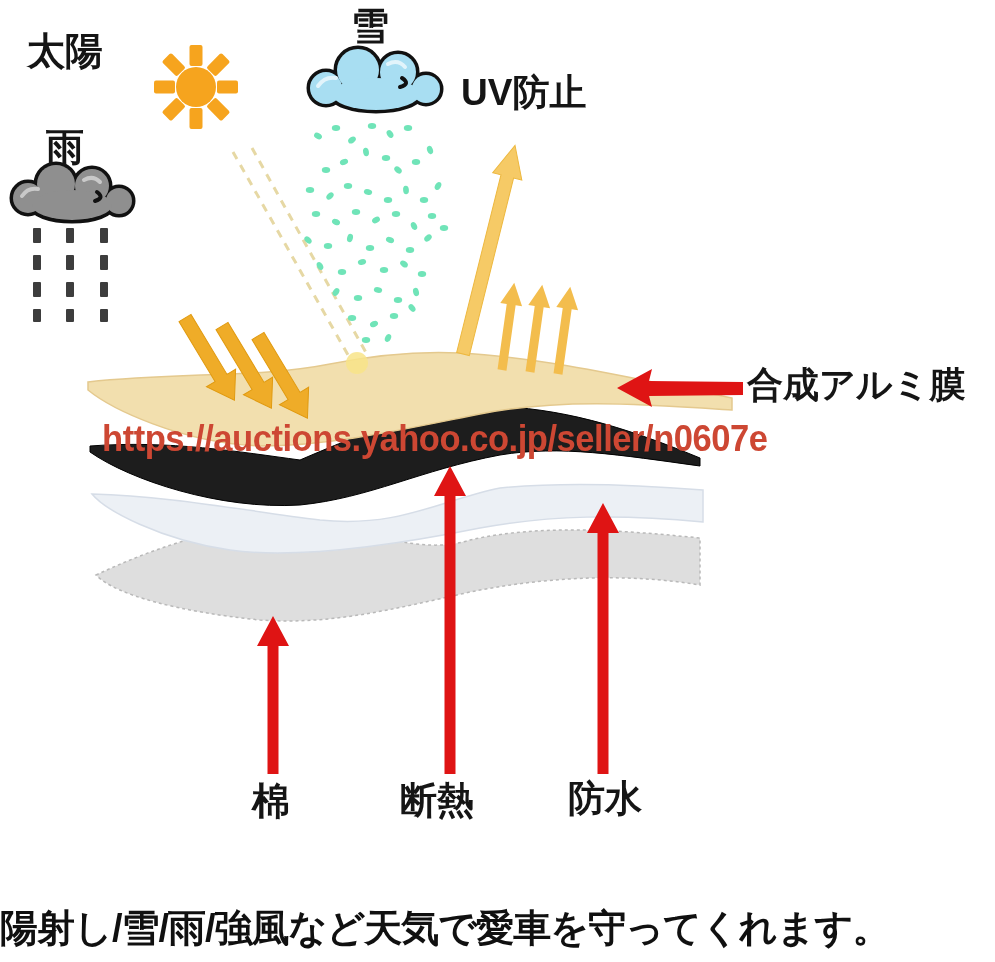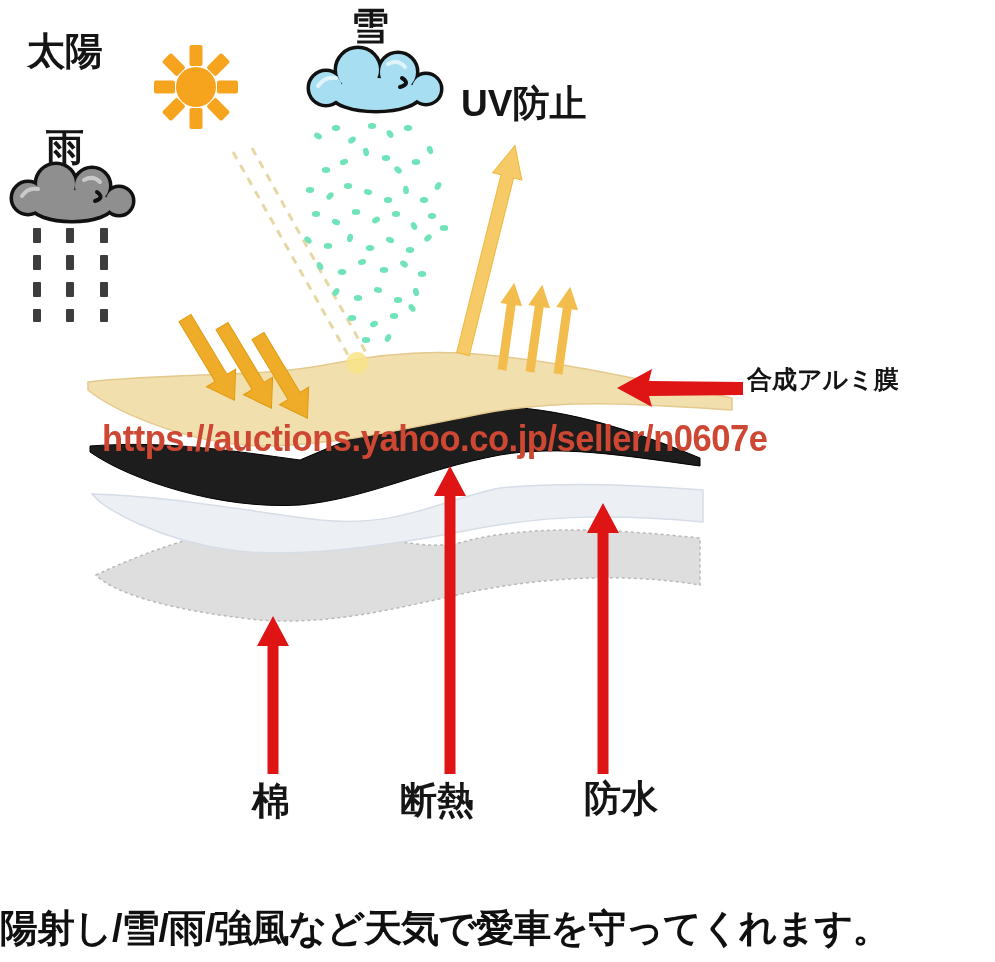--- a/index.html
+++ b/index.html
@@ -5,25 +5,25 @@
   html,body{margin:0;padding:0;background:#ffffff;}
   .stage{
     position:relative;width:995px;height:962px;background:#ffffff;overflow:hidden;
     font-family:"Liberation Sans","DejaVu Sans",sans-serif;color:#151515;
   }
   .art{position:absolute;left:0;top:0;}
   .lbl{position:absolute;font-weight:800;color:#151515;white-space:nowrap;line-height:1;}
   .lbl-sun{left:27px;top:32px;font-size:38px;}
   .lbl-rain{left:46px;top:128px;font-size:38px;}
   .lbl-snow{left:351px;top:7px;font-size:38px;}
-  .lbl-uv{left:461px;top:85px;font-size:37px;}
-  .lbl-alu{left:747px;top:367px;font-size:25px;}
+  .lbl-uv{left:461px;top:74px;font-size:37px;}
+  .lbl-alu{left:747px;top:367px;font-size:36px;}
   .lbl-cotton{left:252px;top:782px;font-size:38px;}
   .lbl-ins{left:400px;top:782px;font-size:37px;}
-  .lbl-wp{left:568px;top:780px;font-size:37px;margin-left:16px;}
+  .lbl-wp{left:568px;top:780px;font-size:37px;}
   .watermark{
     position:absolute;left:102px;top:418px;font-size:36px;font-weight:800;
     letter-spacing:-0.5px;color:#cd4733;white-space:nowrap;
     transform:scaleX(0.96);transform-origin:left top;
   }
   .caption{
     position:absolute;left:0;top:903px;width:810px;text-align:center;
     font-size:38px;font-weight:800;color:#101010;white-space:nowrap;letter-spacing:-1px;
   }
 </style>

